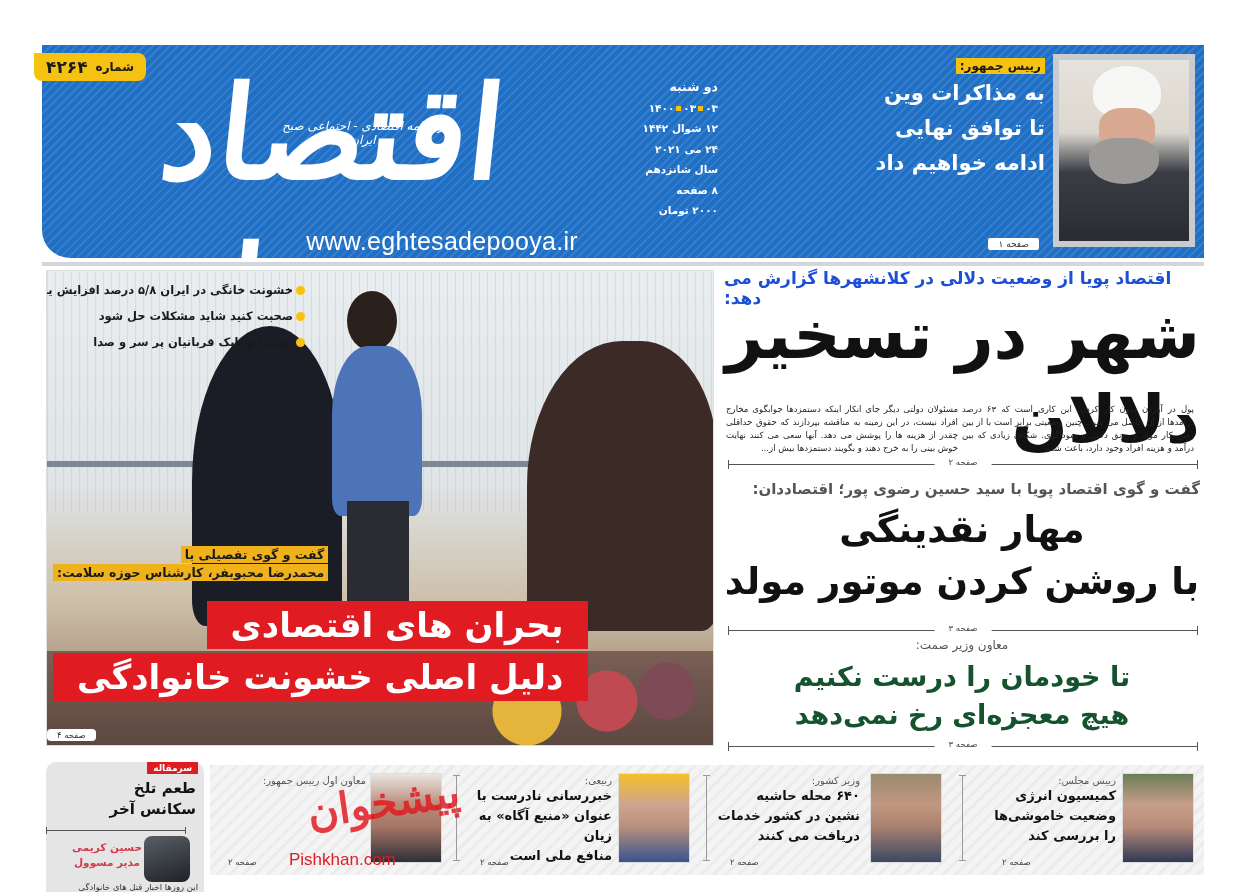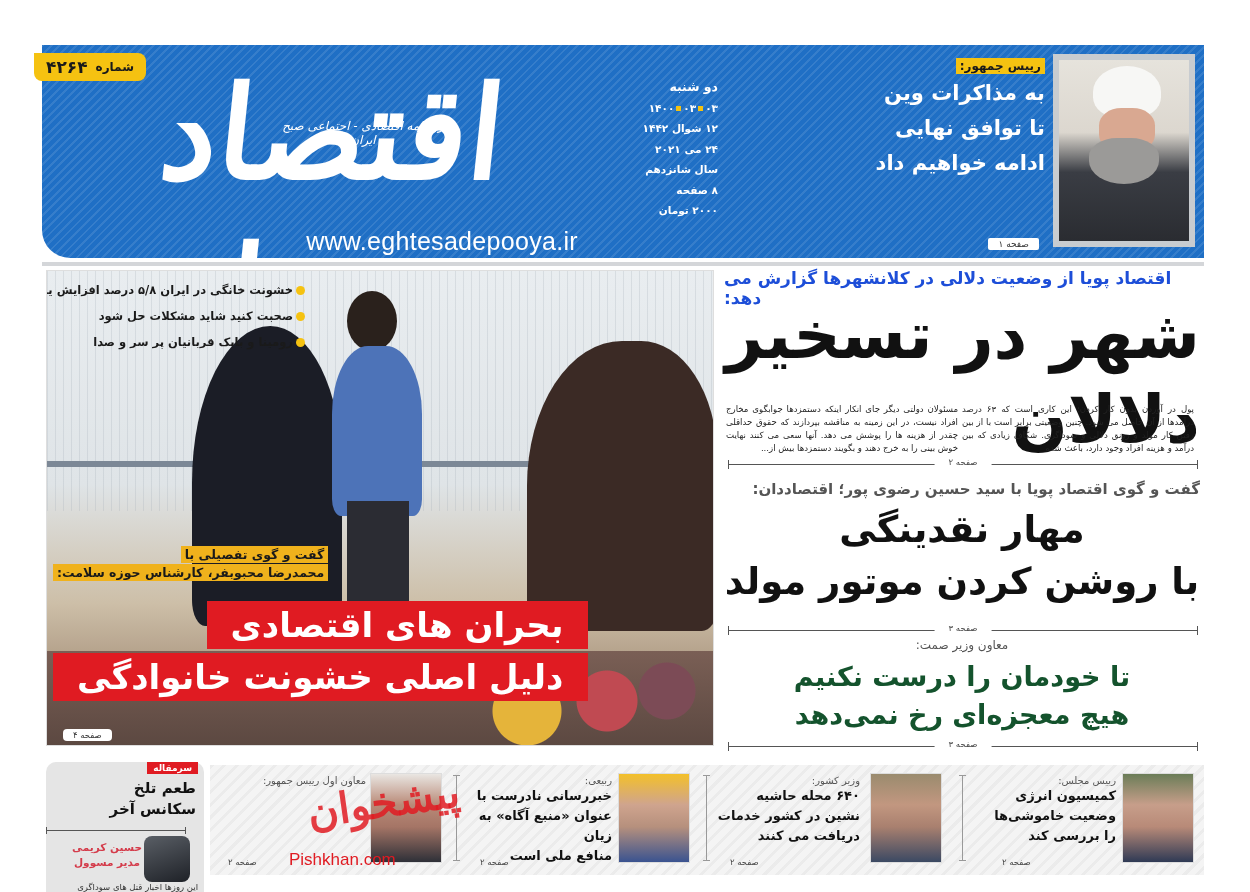--- a/index.html
+++ b/index.html
@@ -94,21 +94,21 @@
                 linear-gradient(180deg, #7a5f55, #5a4740); }
 
   .bullets { position: absolute; left: 8px; top: 6px; width: 250px; direction: rtl; text-align: right; }
   .bullet { font-size: 11.5px; font-weight: bold; color: #1a1a1a; line-height: 26px; white-space: nowrap; }
   .bullet .dot { display: inline-block; width: 9px; height: 9px; border-radius: 50%; background: #f5c211; margin-left: 3px; vertical-align: middle; }
 
   .yellow-kicker { position: absolute; left: 6px; top: 275px; direction: rtl; text-align: right; }
   .yk-line { display: block; width: fit-content; background: #f0b21c; color: #1a1a1a; font-size: 12.5px; font-weight: bold; padding: 1px 4px; margin-bottom: 1px; margin-right: 0; }
   .red-headline { position: absolute; left: 6px; top: 330px; direction: rtl; }
   .rh-line { display: block; width: fit-content; background: #e01b22; color: #ffffff; font-weight: bold; font-size: 34px; line-height: 48px; padding: 0 24px; margin-bottom: 4px; }
-  .photo-page { position: absolute; left: 16px; top: 458px; background: #ffffff; color: #333; font-size: 8.5px; padding: 1px 10px; border-radius: 4px; }
+  .photo-page { position: absolute; left: 0; top: 458px; background: #ffffff; color: #333; font-size: 8.5px; padding: 1px 10px; border-radius: 4px; }
 
   
   .col-right { position: absolute; left: 722px; top: 266px; width: 482px; direction: rtl; text-align: center; }
   .rc-kicker1 { position: absolute; right: 4px; top: 2px; width: 476px; text-align: left; font-size: 17px; font-weight: bold; color: #1d4ed8; }
   .rc-title1 { position: absolute; right: 4px; top: 28px; width: 476px; text-align: right; font-size: 66px; font-weight: bold; color: #111; line-height: 84px; letter-spacing: -3px; }
   .rc-body { position: absolute; top: 118px; width: 232px; font-size: 8.6px; color: #222; line-height: 13px; text-align: justify; margin-top: 19px; }
   .rc-body.right { right: 10px; }
   .rc-body.left { right: 246px; }
   .divider { position: absolute; left: 6px; width: 470px; height: 1px; background: #555; }
   .divider::before, .divider::after { content: ""; position: absolute; top: -4px; width: 1px; height: 9px; background: #555; }
@@ -319,14 +319,14 @@
   <div class="ed-title">
     <div>طعم تلخ</div>
     <div>سکانس آخر</div>
   </div>
   <div class="ed-divider"></div>
   <div class="ed-avatar"></div>
   <div class="ed-author">
     <div>حسین کریمی</div>
     <div>مدیر مسوول</div>
   </div>
-  <div class="ed-snippet">این روزها اخبار قتل های سوداگری</div>
+  <div class="ed-snippet">این روزها اخبار قتل های خانوادگی</div>
 </div>
 
 </body></html>

